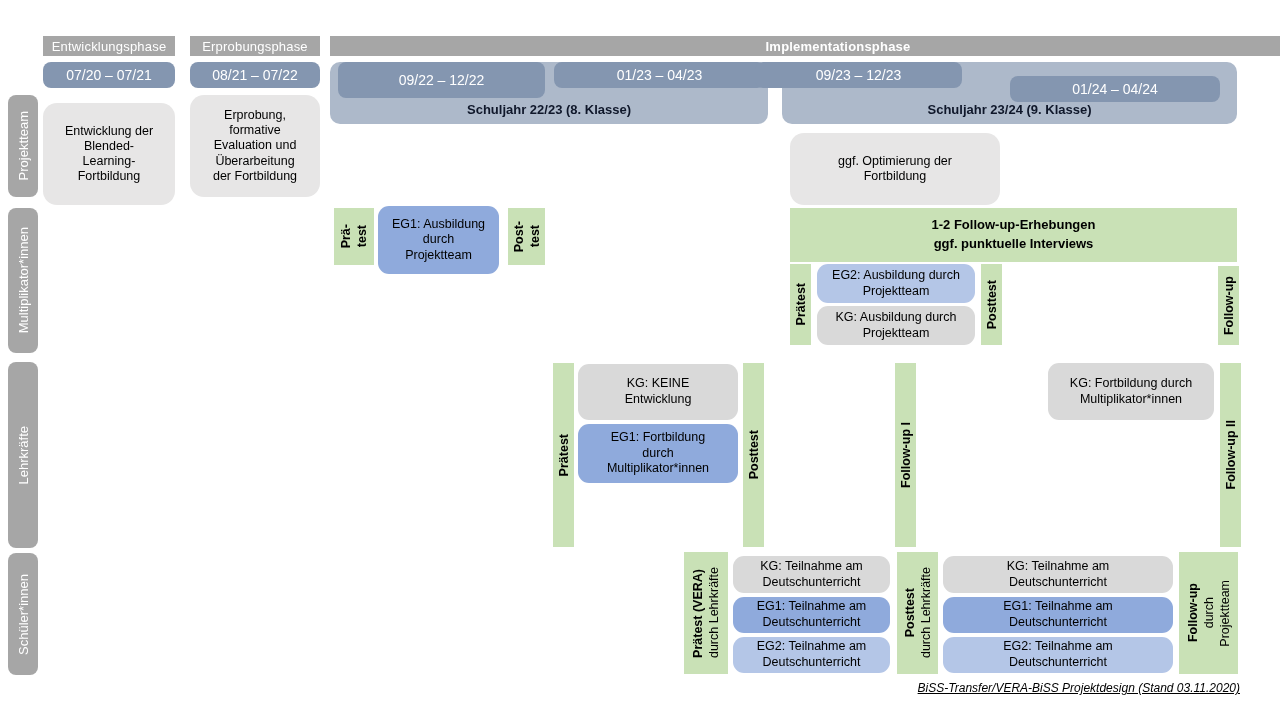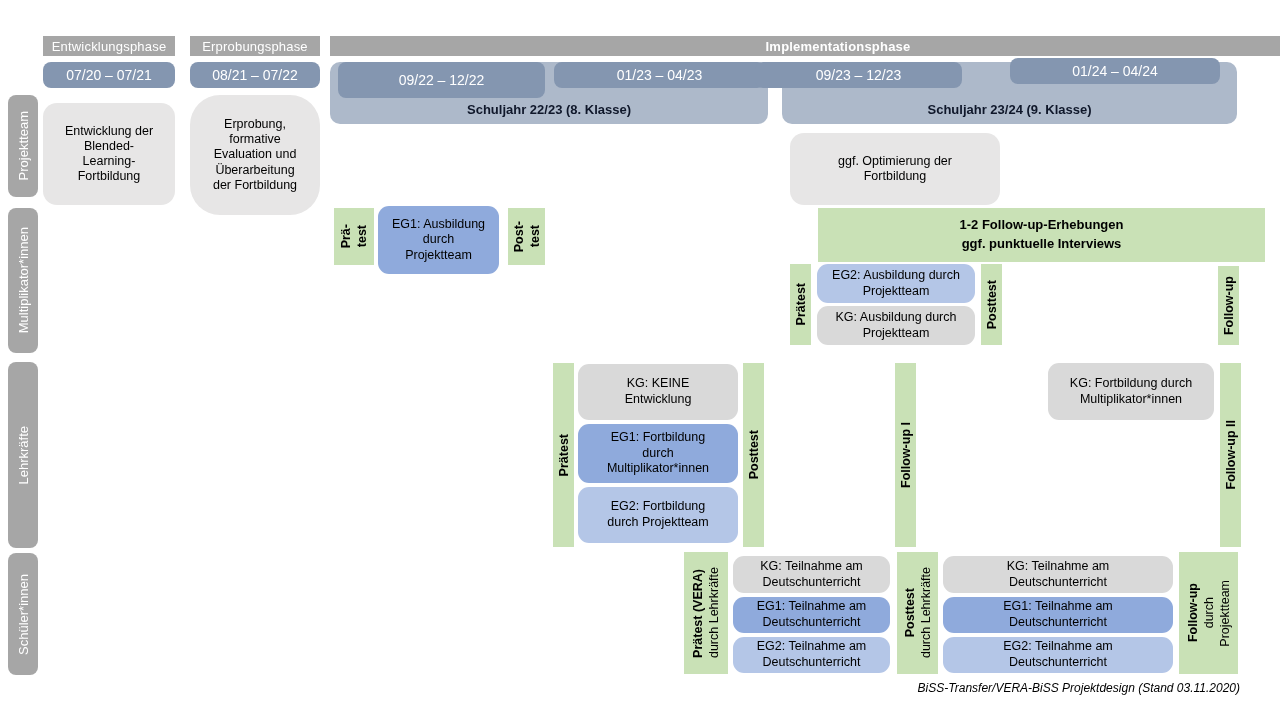--- a/index.html
+++ b/index.html
@@ -13,24 +13,24 @@
   .datebar { background:#8496b0; color:#fff; font-size:14px; border-radius:8px; z-index:3; }
   .sybar { background:#adb9ca; border-radius:10px; z-index:1; color:#0f172a; font-weight:bold; font-size:13px;
            display:flex; align-items:flex-end; justify-content:center; padding-bottom:7px; }
   .rowlabel { background:#a6a6a6; border-radius:8px; color:#fff; font-size:13px; }
   .graybox { background:#e7e6e6; border-radius:14px; font-size:12.5px; line-height:1.22; white-space:pre-line; }
   .kgbox  { background:#d9d9d9; border-radius:11px; font-size:12.5px; line-height:1.25; white-space:pre-line; }
   .eg1box { background:#8faadc; border-radius:11px; font-size:12.5px; line-height:1.25; white-space:pre-line; }
   .eg2box { background:#b4c6e7; border-radius:11px; font-size:12.5px; line-height:1.25; white-space:pre-line; }
   .greenbar { background:#c9e1b6; font-weight:bold; font-size:12.5px; display:flex;
               align-items:center; justify-content:center; gap:2px; }
-  .greenbox { background:#c9e1b6; font-weight:bold; font-size:13px; line-height:1.45; white-space:pre-line;margin-left:28px; }
+  .greenbox { background:#c9e1b6; font-weight:bold; font-size:13px; line-height:1.45; white-space:pre-line; }
   .vtext { writing-mode:vertical-rl; transform:rotate(180deg); text-align:center; }
   .sub { font-weight:normal; }
-  .caption { font-style:italic; font-size:12px; text-align:right; }
+  .caption { font-style:italic; font-size:12px; text-align:right;text-decoration:underline; }
 </style>
 </head>
 <body>
 
 <div class="canvas">
 
   <div class="abs center phase" style="left:43px; top:36px; width:132px; height:20px;">Entwicklungsphase</div>
   <div class="abs center phase" style="left:190px; top:36px; width:130px; height:20px;">Erprobungsphase</div>
   <div class="abs center phase" style="left:330px; top:36px; width:1016px; height:20px;font-weight:bold;">Implementationsphase</div>
 
@@ -39,40 +39,40 @@
   </div>
   <div class="abs sybar" style="left:782px; top:62px; width:455px; height:62px;">
     <span>Schuljahr 23/24 (9. Klasse)</span>
   </div>
 
   <div class="abs center datebar" style="left:43px;  top:62px; width:132px; height:26px;">07/20 – 07/21</div>
   <div class="abs center datebar" style="left:190px; top:62px; width:130px; height:26px;">08/21 – 07/22</div>
   <div class="abs center datebar" style="left:338px; top:62px; width:207px; height:36px;">09/22 – 12/22</div>
   <div class="abs center datebar" style="left:554px; top:62px; width:211px; height:26px;">01/23 – 04/23</div>
   <div class="abs center datebar" style="left:755px; top:62px; width:207px; height:26px;">09/23 – 12/23</div>
-  <div class="abs center datebar" style="left:1010px; top:58px; width:210px; height:26px;">01/24 – 04/24</div>
+  <div class="abs center datebar" style="left:1010px; top:76px; width:210px; height:26px;">01/24 – 04/24</div>
 
   <div class="abs center rowlabel" style="left:8px; top:95px;  width:30px; height:102px;">
     <span class="vtext">Projektteam</span>
   </div>
   <div class="abs center rowlabel" style="left:8px; top:208px; width:30px; height:145px;">
     <span class="vtext">Multiplikator*innen</span>
   </div>
   <div class="abs center rowlabel" style="left:8px; top:362px; width:30px; height:186px;">
     <span class="vtext">Lehrkräfte</span>
   </div>
   <div class="abs center rowlabel" style="left:8px; top:553px; width:30px; height:122px;">
     <span class="vtext">Schüler*innen</span>
   </div>
 
   <div class="abs center graybox" style="left:43px; top:95px; width:132px; height:102px;margin-top:8px;">Entwicklung der
 Blended-
 Learning-
 Fortbildung</div>
-  <div class="abs center graybox" style="left:190px; top:95px; width:130px; height:120px;border-radius:30px;">Erprobung,
+  <div class="abs center graybox" style="left:190px; top:95px; width:130px; height:102px;">Erprobung,
 formative
 Evaluation und
 Überarbeitung
 der Fortbildung</div>
   <div class="abs center graybox" style="left:790px; top:133px; width:210px; height:72px;">ggf. Optimierung der
 Fortbildung</div>
 
   <div class="abs greenbar" style="left:334px; top:208px; width:40px; height:57px;">
     <span class="vtext">Prä-</span>
     <span class="vtext">test</span>
@@ -101,22 +101,20 @@
   </div>
 
   <div class="abs greenbar" style="left:553px; top:363px; width:21px; height:184px;">
     <span class="vtext">Prätest</span>
   </div>
   <div class="abs center kgbox" style="left:578px; top:364px; width:160px; height:56px;">KG: KEINE
 Entwicklung</div>
   <div class="abs center eg1box" style="left:578px; top:424px; width:160px; height:59px;">EG1: Fortbildung
 durch
 Multiplikator*innen</div>
-  <div class="abs center eg2box" style="left:578px; top:487px; width:160px; height:56px;">EG2: Fortbildung
-durch Projektteam</div>
   <div class="abs greenbar" style="left:743px; top:363px; width:21px; height:184px;">
     <span class="vtext">Posttest</span>
   </div>
   <div class="abs greenbar" style="left:895px; top:363px; width:21px; height:184px;">
     <span class="vtext">Follow-up I</span>
   </div>
   <div class="abs center kgbox" style="left:1048px; top:363px; width:166px; height:57px;">KG: Fortbildung durch
 Multiplikator*innen</div>
   <div class="abs greenbar" style="left:1220px; top:363px; width:21px; height:184px;">
     <span class="vtext">Follow-up II</span>

